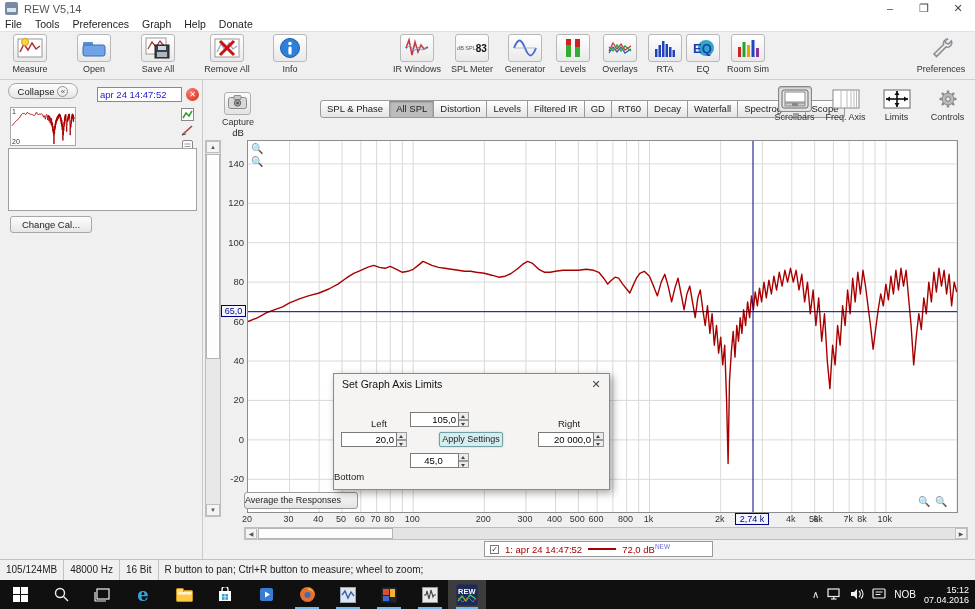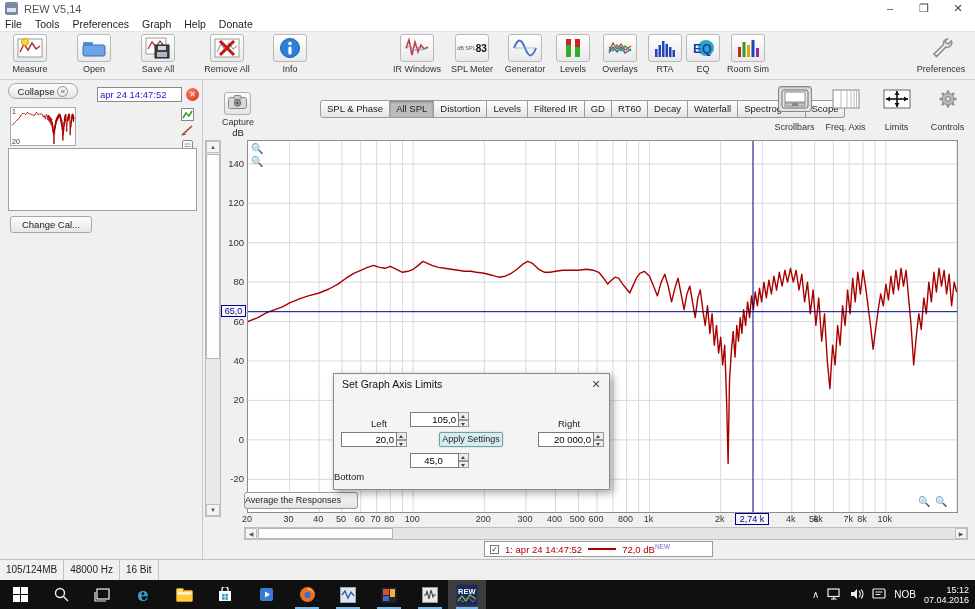--- a/index.html
+++ b/index.html
@@ -46,21 +46,21 @@
   #db-label { position:absolute; left:228px; top:127px; width:20px; text-align:center; font-size:9.5px; color:#222; }
   #tabs { position:absolute; left:320px; top:100px; height:18px; display:flex; }
   .tab { font-size:9.5px; padding:0 6px; line-height:16px; border:1px solid #9a9a9a; border-left:none; background:linear-gradient(#ffffff,#e4e4e4); white-space:nowrap; color:#222; }
   .tab:first-child { border-left:1px solid #9a9a9a; border-radius:3px 0 0 3px; }
   .tab:last-child { border-radius:0 3px 3px 0; }
   .tab.active { background:#bcbcbc; box-shadow:inset 0 1px 2px rgba(0,0,0,.35); }
   #view-buttons { position:absolute; right:4px; top:86px; display:flex; gap:4px; }
   .vbtn { display:flex; flex-direction:column; align-items:center; width:47px; }
   .vbtn .vicon { width:34px; height:26px; display:flex; align-items:center; justify-content:center; border:1px solid transparent; border-radius:3px; }
   .vbtn.active .vicon { border:1px solid #888; background:#e6e6e6; box-shadow:inset 0 1px 2px rgba(0,0,0,.25); }
-  .vbtn .vlabel { font-size:9px; color:#333; margin-top:10px; white-space:nowrap; }
+  .vbtn .vlabel { font-size:9px; color:#333; margin-top:0; white-space:nowrap; }
 
   
   #vscroll { position:absolute; left:205px; top:140px; width:16px; height:377px; background:#e8e8e8; border:1px solid #bdbdbd; }
   .sarrow { position:absolute; left:0; width:14px; height:12px; background:#f4f4f4; border:1px solid #c0c0c0; font-size:6px; color:#555; text-align:center; line-height:11px; }
   #vthumb { position:absolute; left:0px; top:13px; width:14px; height:205px; background:#fdfdfd; border:1px solid #b5b5b5; }
   #plot { position:absolute; left:247px; top:140px; width:711px; height:373px; background:#ffffff; border:1px solid #8d8d8d; }
   #plot svg { position:absolute; left:0; top:0; }
   .grid { stroke:#d9d9d9; stroke-width:1; }
   .cross { stroke:#000080; stroke-width:1; }
   #y-ticks { position:absolute; left:218px; top:140px; width:26px; height:373px; }
@@ -559,20 +559,21 @@
         <span class="dn"></span>
       </span>
   </div>
   <div class="dlabel" style="left:0;top:97px;width:277px;text-align:left;">Bottom</div>
 </div>
 
 <div id="statusbar">
   <div class="cell">105/124MB</div>
   <div class="cell">48000 Hz</div>
   <div class="cell">16 Bit</div>
+  <div class="cell" style="border-right:none;">R button to pan; Ctrl+R button to measure; wheel to zoom;</div>
 </div>
 
 <div id="taskbar">
   <div class="task" style="left:0px;">
     <svg width="15" height="15" viewBox="0 0 15 15">
         <g fill="#fff">
           <rect x="0" y="0" width="7" height="7"></rect>
           <rect x="8" y="0" width="7" height="7"></rect>
           <rect x="0" y="8" width="7" height="7"></rect>
           <rect x="8" y="8" width="7" height="7"></rect>

